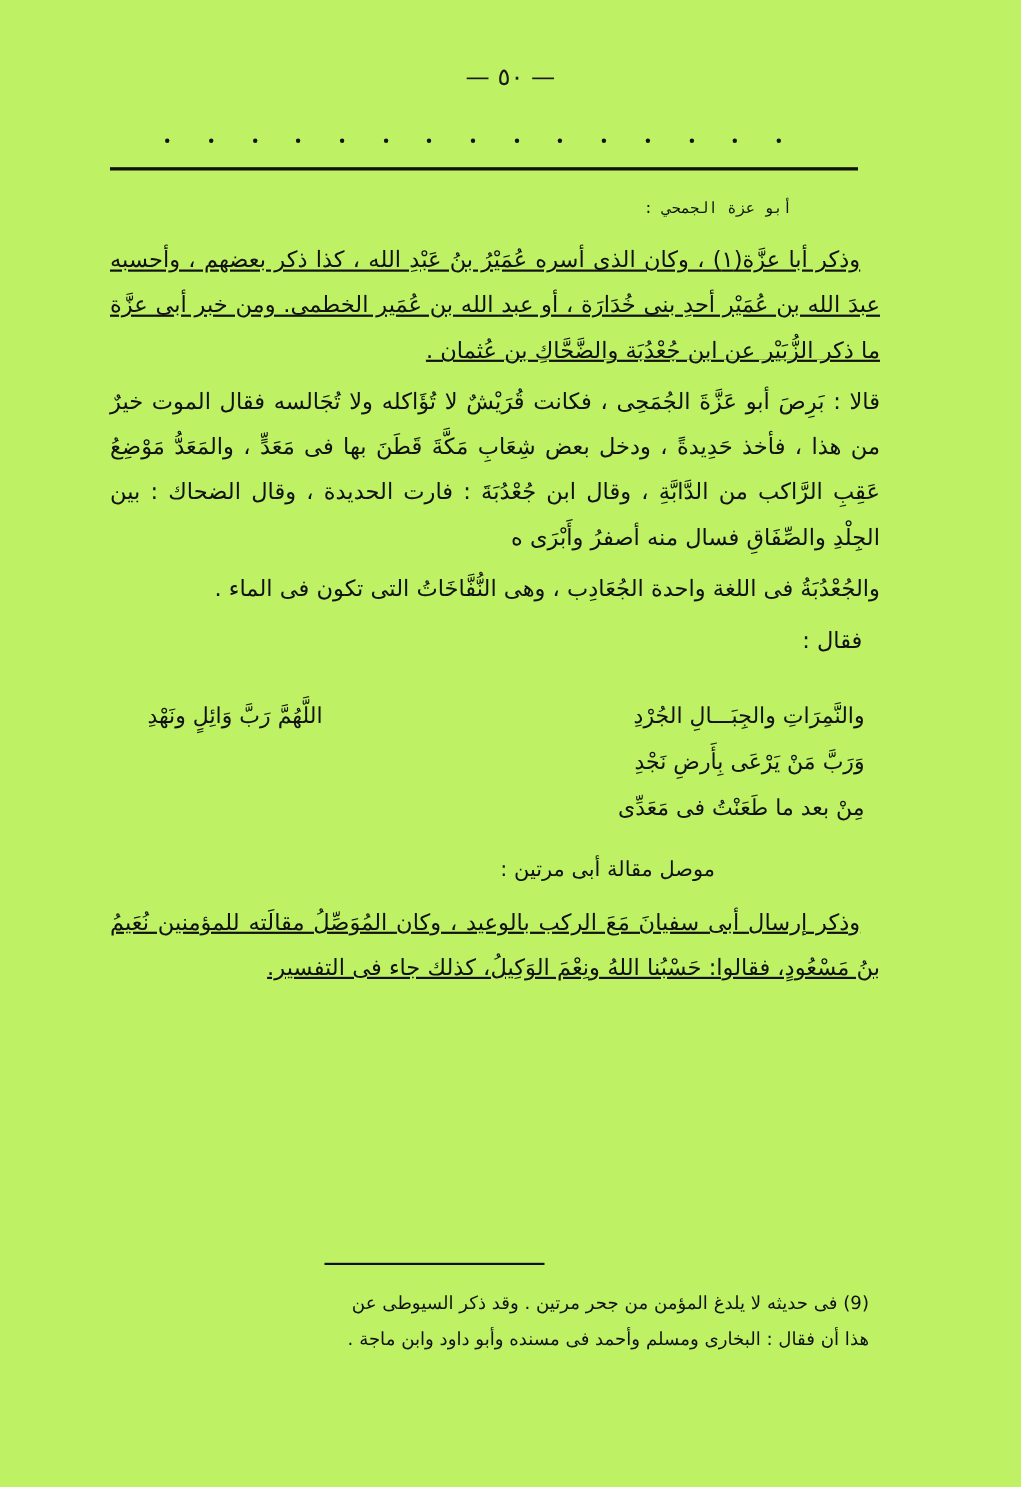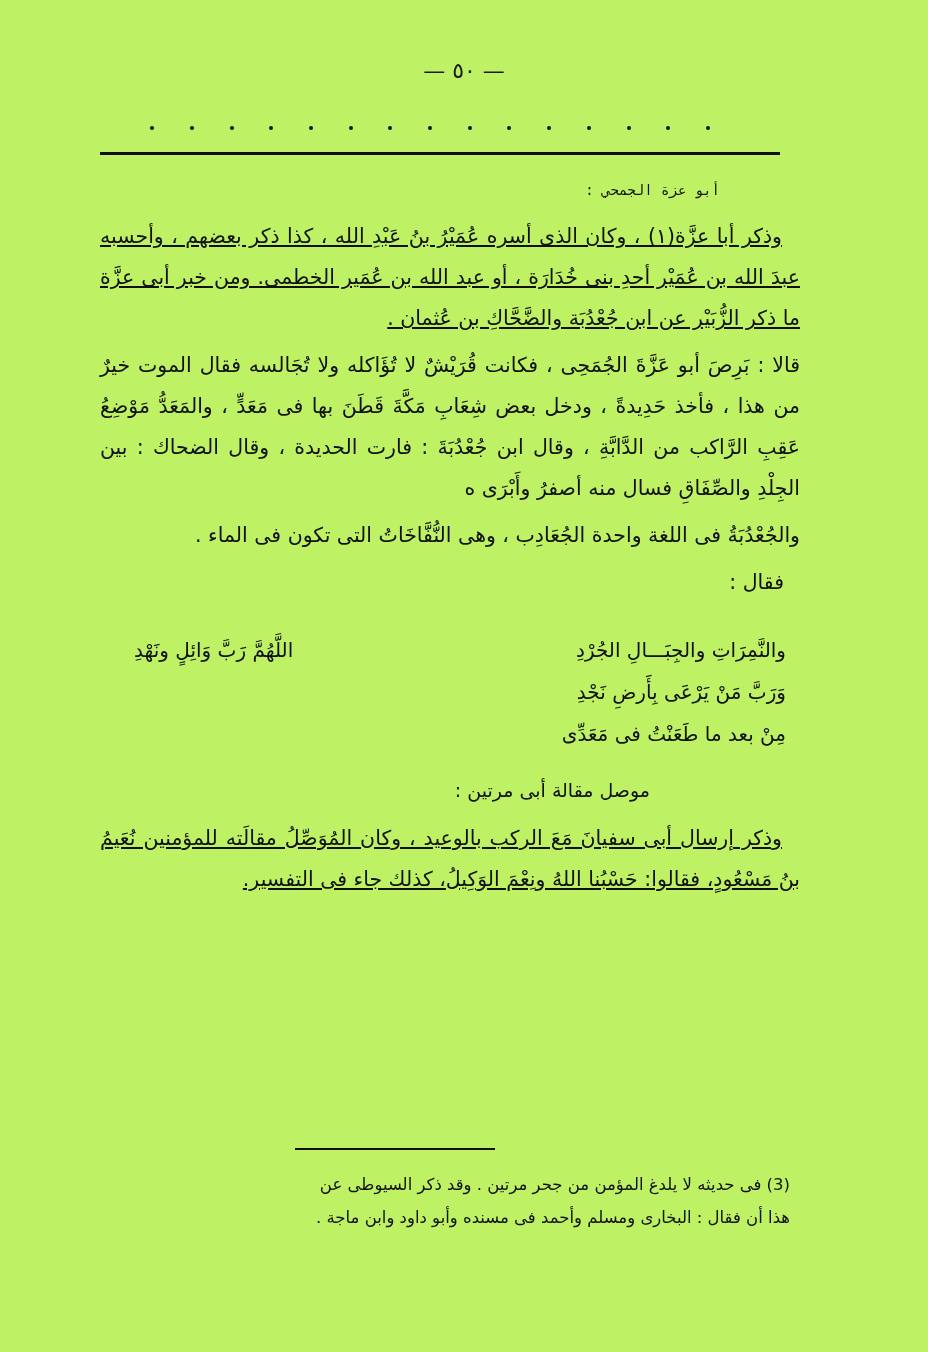--- a/index.html
+++ b/index.html
@@ -197,17 +197,17 @@
 
     <div class="subheading">موصل مقالة أبى مرتين :</div>
 
     <p class="para first-indent">وذكر إرسال أبى سفيانَ مَعَ الركب بالوعيد ، وكان المُوَصِّلُ مقالَته للمؤمنين نُعَيمُ بنُ مَسْعُودٍ، فقالوا: حَسْبُنا اللهُ ونِعْمَ الوَكِيلُ، كذلك جاء فى التفسير.</p>
 
   </div>
 
   <div class="rule-foot"></div>
 
   <div class="footnote">
-    <p>(3) فى حديثه لا يلدغ المؤمن من جحر مرتين . وقد ذكر السيوطى عن</p>
+    <p>(9) فى حديثه لا يلدغ المؤمن من جحر مرتين . وقد ذكر السيوطى عن</p>
     <p>هذا أن فقال : البخارى ومسلم وأحمد فى مسنده وأبو داود وابن ماجة .</p>
   </div>
 
 </div>
 
 </body></html>

